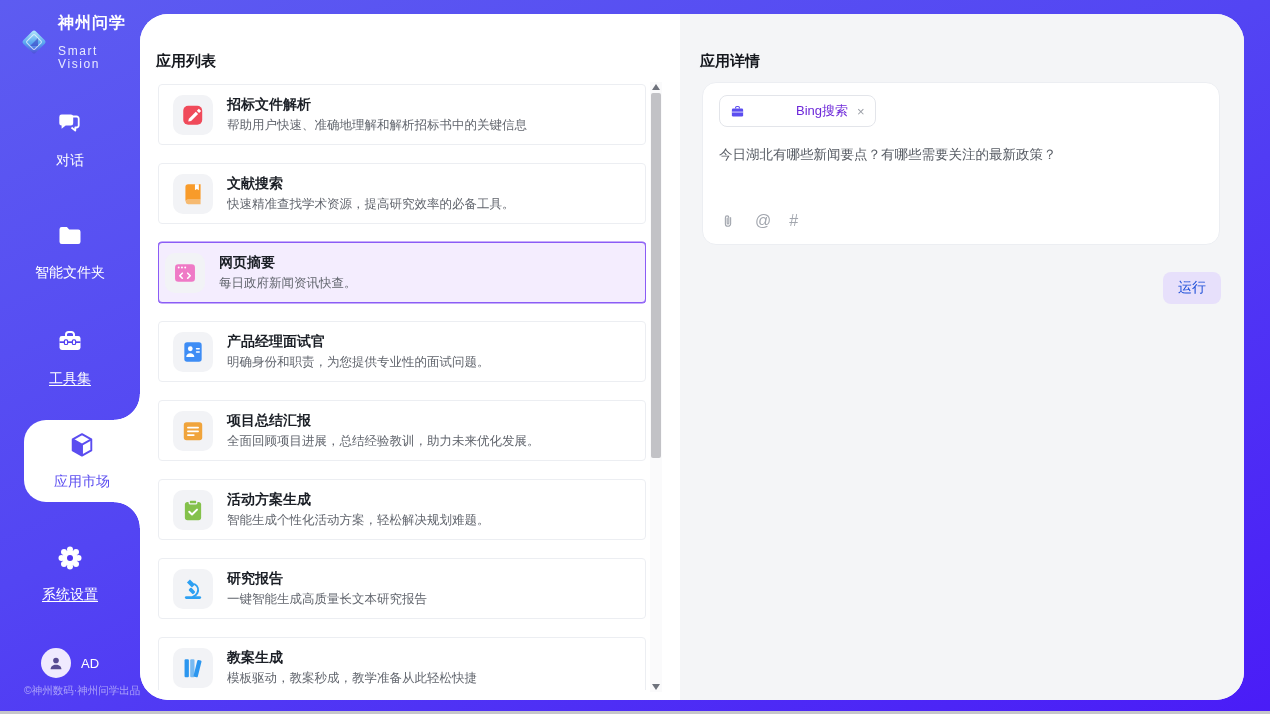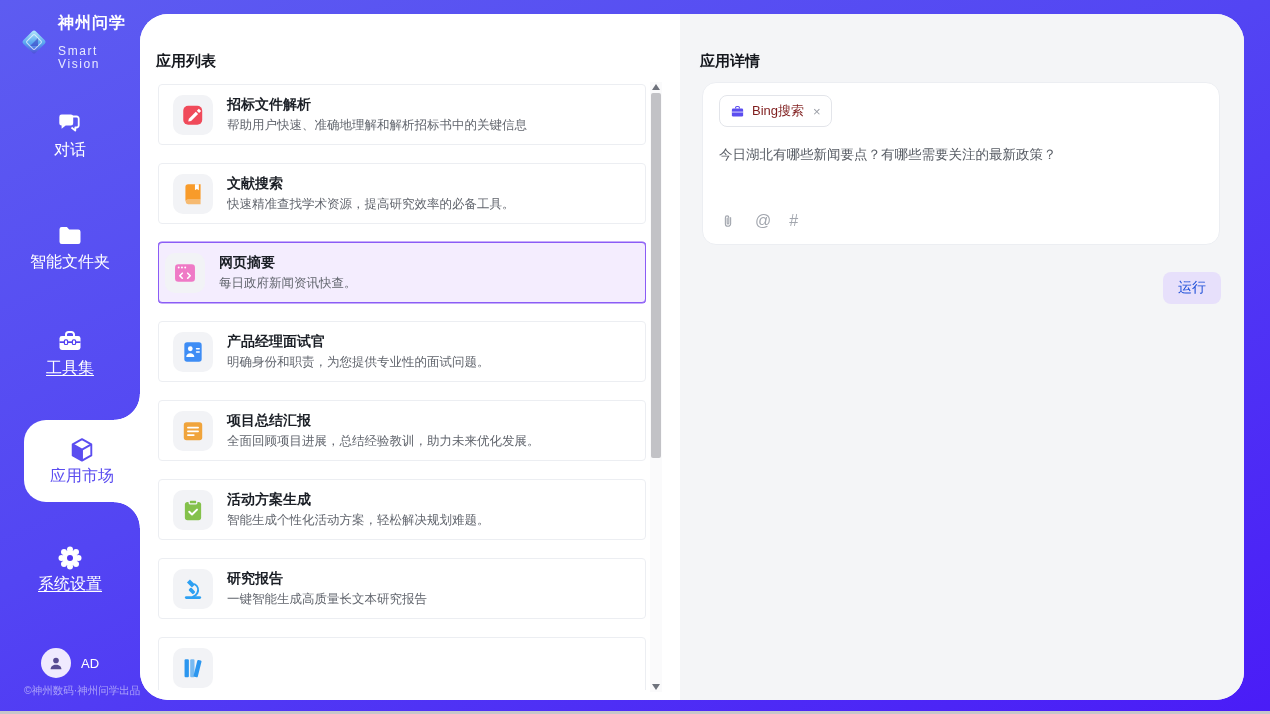--- a/index.html
+++ b/index.html
@@ -11,21 +11,21 @@
   }
   
   .sidebar{position:absolute;left:0;top:0;width:140px;height:714px;}
   .logo{position:absolute;top:14px;left:18px;display:flex;align-items:center;gap:8px;}
   .logo-txt{display:flex;flex-direction:column;line-height:1.1;}
   .logo-name{color:#fff;font-size:16px;font-weight:bold;letter-spacing:1px;}
   .logo-tag{color:#e8e9ff;font-size:12px;letter-spacing:1.6px;margin-top:13px;}
   .nav{position:absolute;inset:0;}
   .nav-item{position:absolute;left:0;width:140px;text-align:center;color:#fff;cursor:pointer;}
   .nav-item svg{width:28px;height:28px;display:block;margin:0 auto;color:#fff;}
-  .nav-label{display:block;font-size:16px;margin-top:2px;color:#fff;}
+  .nav-label{display:block;font-size:14px;margin-top:14px;color:#fff;}
   .nav-item:nth-child(1){top:110px;}
   .nav-item:nth-child(2){top:222px;}
   .nav-item:nth-child(3){top:328px;}
   .nav-item:nth-child(4){top:420px;}
   .nav-item:nth-child(5){top:544px;}
   .nav-item:nth-child(3) .nav-label,
   .nav-item:nth-child(5) .nav-label{text-decoration:underline;text-underline-offset:2px;}
   .nav-item.active{
     left:24px;width:116px;height:82px;background:#fff;
     border-radius:22px 0 0 22px;display:flex;flex-direction:column;
@@ -62,21 +62,21 @@
   
   .sbar{position:absolute;left:510px;top:68px;width:12px;height:610px;background:#fafafb;}
   .sb-thumb{position:absolute;left:1px;top:11px;width:10px;height:365px;background:#c2c2c6;border-radius:2px;}
   .sb-up,.sb-dn{position:absolute;left:2px;width:0;height:0;border-left:4px solid transparent;border-right:4px solid transparent;}
   .sb-up{top:2px;border-bottom:6px solid #6f737c;}
   .sb-dn{bottom:2px;border-top:6px solid #6f737c;}
   
   .detail-card{position:absolute;left:22px;top:68px;width:518px;height:163px;background:#fff;border:1px solid #eceef2;border-radius:14px;box-sizing:border-box;}
   .chip{position:absolute;left:16px;top:12px;height:30px;display:inline-flex;align-items:center;gap:7px;padding:0 10px;border:1px solid #e3e5ea;border-radius:8px;background:#fff;}
   .chip svg{width:15px;height:15px;}
-  .chip-label{font-size:13px;color:#7f1d1d;}
+  .chip-label{font-size:13px;color:#6d28d9;margin-left:44px;}
   .chip-close{font-size:13px;color:#9a9ea6;cursor:pointer;margin-left:2px;}
   .prompt{position:absolute;left:16px;top:62px;right:16px;font-size:13.5px;color:#565b63;line-height:1.5;}
   .attach-row{position:absolute;left:16px;bottom:14px;display:flex;align-items:center;gap:18px;color:#a2a6ae;}
   .attach-row svg{width:18px;height:18px;color:#a2a6ae;}
   .glyph-btn{font-size:16px;color:#a2a6ae;cursor:pointer;line-height:1;}
   .run-btn{position:absolute;right:23px;top:258px;background:#e7e0fb;color:#1d4ed8;font-size:14px;border:none;border-radius:8px;padding:7px 15px;cursor:pointer;font-family:inherit;}
   
   .bottom-edge{position:absolute;left:0;right:0;bottom:0;height:3px;background:#c6c6ca;}
   .hidden-defs{position:absolute;width:0;height:0;overflow:hidden;}
 </style>
@@ -326,20 +326,24 @@
     <div class="card-txt">
       <div class="card-title">研究报告</div>
       <div class="card-desc">一键智能生成高质量长文本研究报告</div>
     </div>
   </div>
         <div class="card">
     <div class="tile">
       <svg style="--c: #2b96ef;">
               <use href="#books-icon"></use>
             </svg>
+    </div>
+    <div class="card-txt">
+      <div class="card-title">教案生成</div>
+      <div class="card-desc">模板驱动，教案秒成，教学准备从此轻松快捷</div>
     </div>
   </div>
       </div>
     <div class="sbar">
       <div class="sb-up"></div>
       <div class="sb-thumb"></div>
       <div class="sb-dn"></div>
     </div>
   </section>
 

